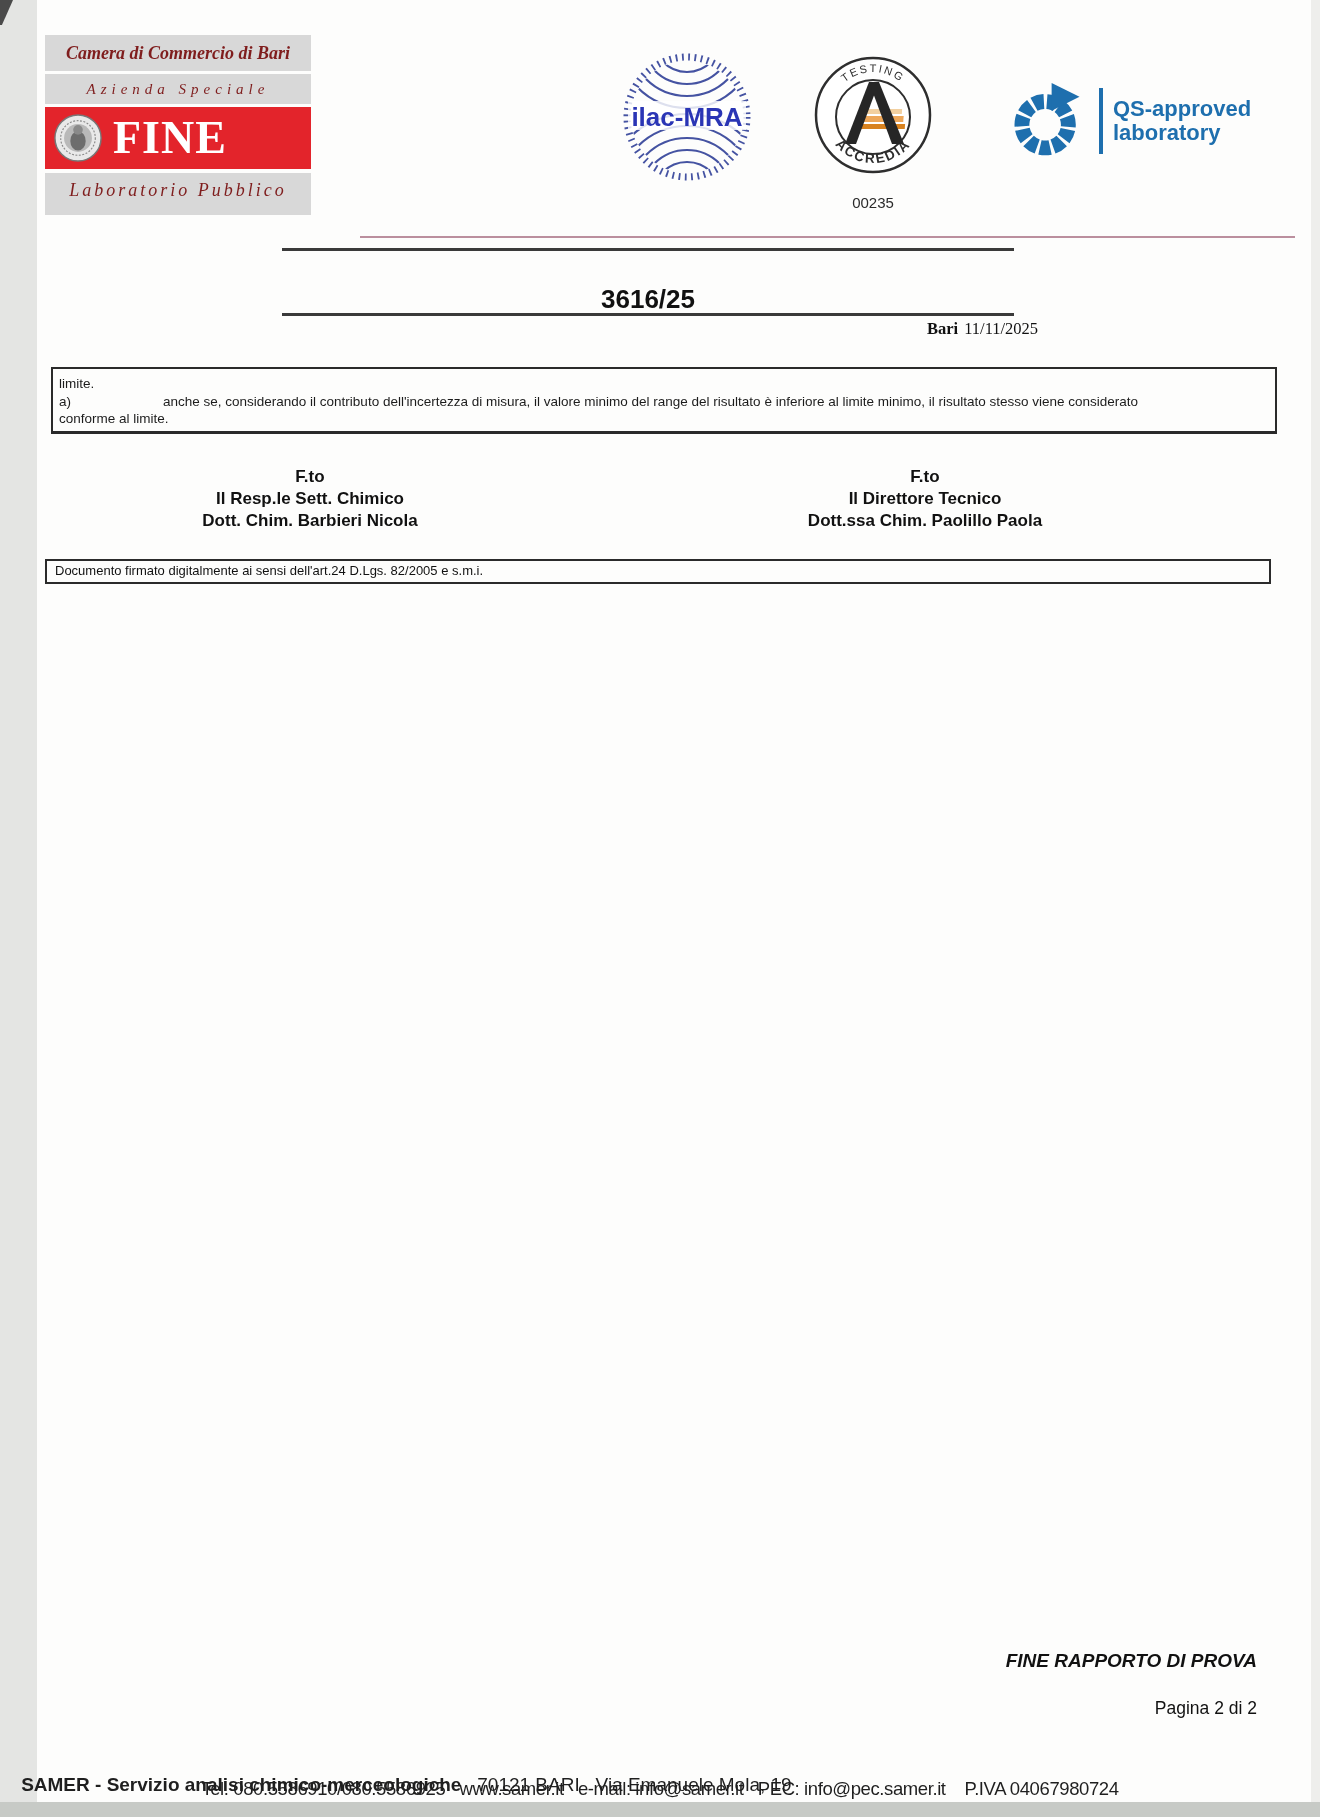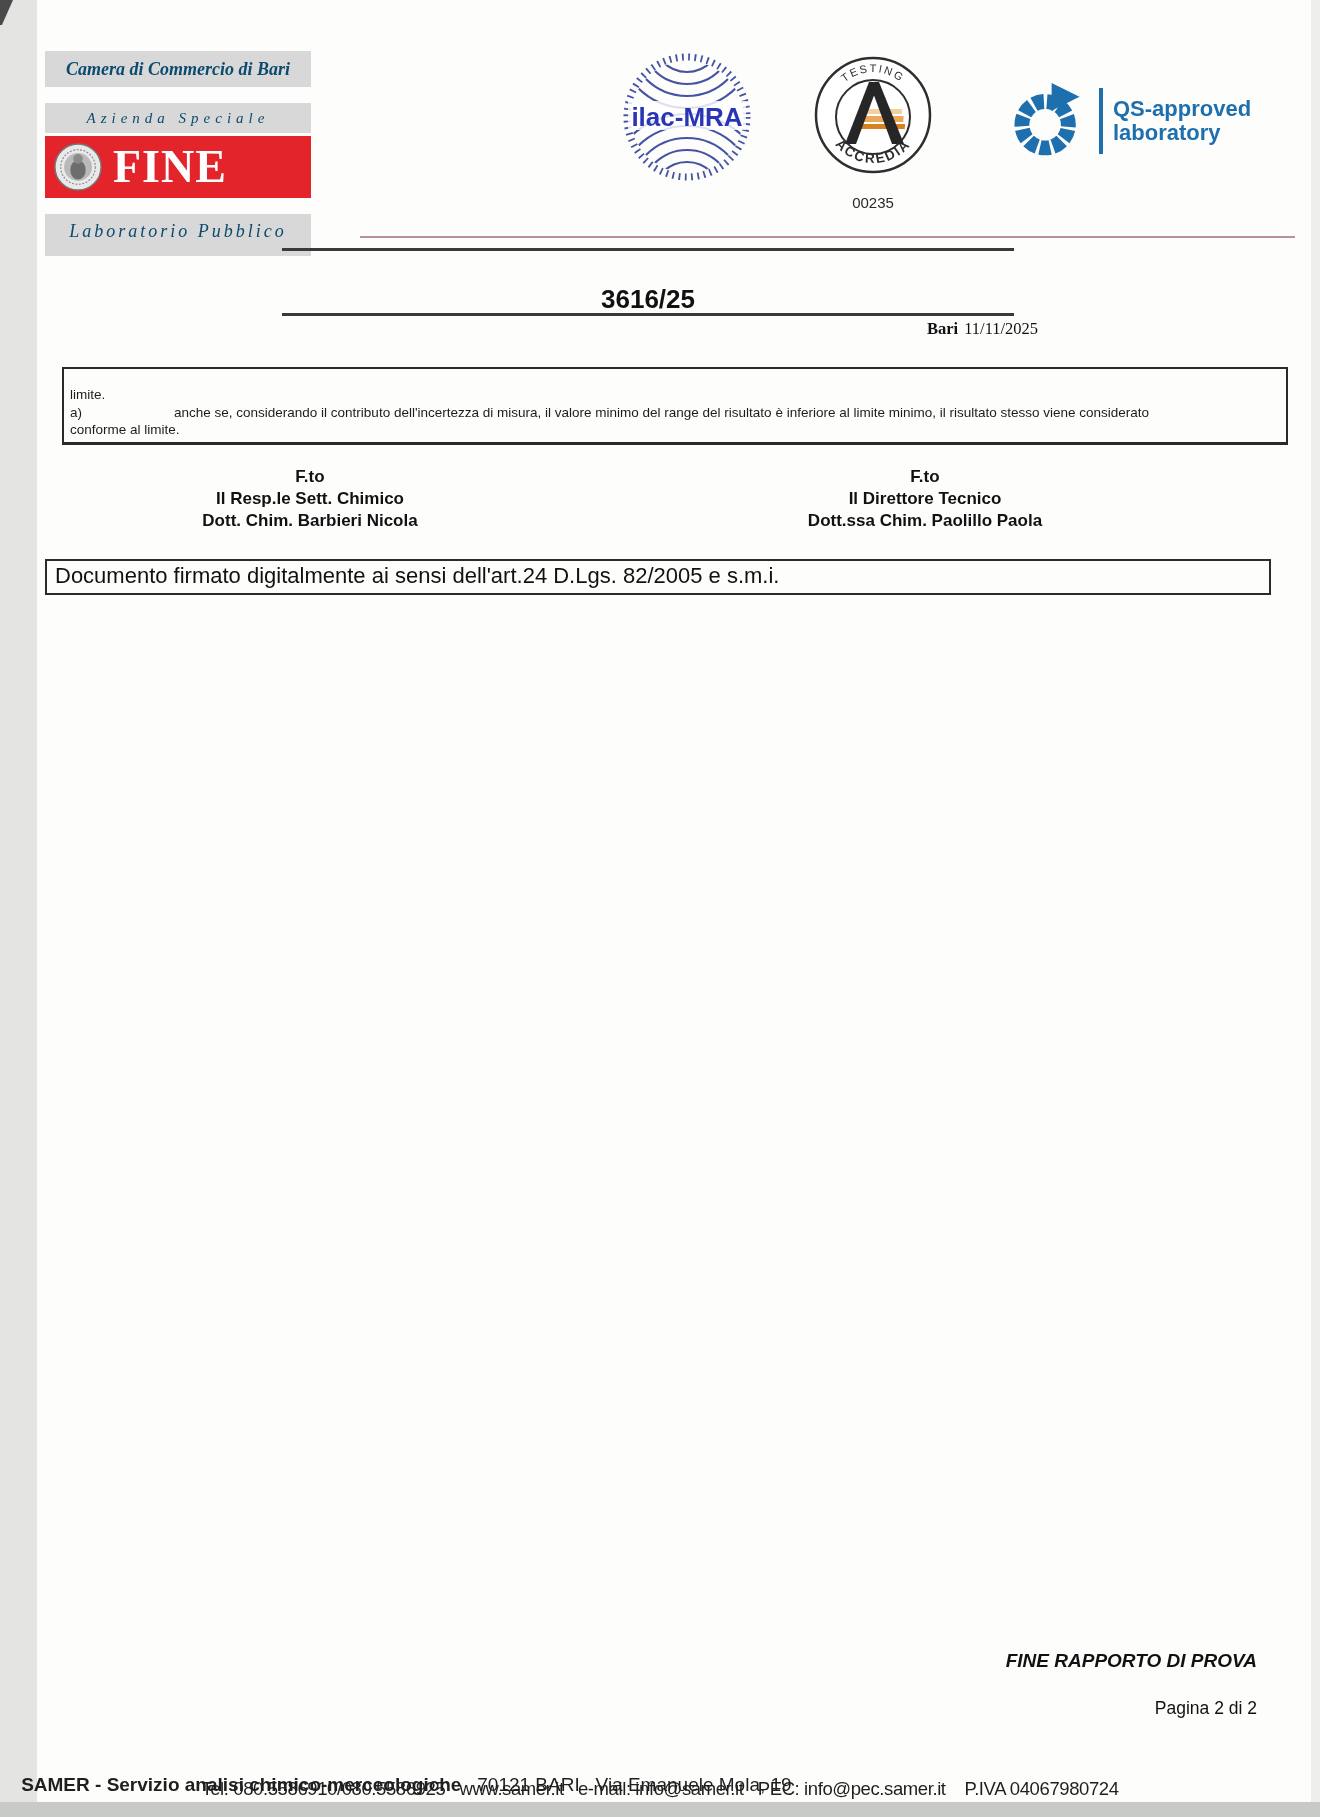--- a/index.html
+++ b/index.html
@@ -10,21 +10,21 @@
   }
   
   .scan-left   { position:absolute; left:0; top:0; width:37px; height:1817px; background:#e4e5e3; }
   .scan-right  { position:absolute; right:0; top:0; width:9px; height:1817px; background:#eeeeec; }
   .scan-bottom { position:absolute; left:0; bottom:0; width:100%; height:15px; background:#c7cac6; }
   .scan-corner { position:absolute; left:0; top:0; width:13px; height:25px; background:#4a4a4a;
                  clip-path:polygon(0 0,100% 0,15% 100%,0 100%); }
 
   
   .brand { position:absolute; left:45px; top:35px; width:266px; }
-  .brand-bar { background:#d8d8d8; text-align:center; font-family:"Liberation Serif", serif; color:#0c4a6e;margin-top:16px; }
+  .brand-bar { background:#d8d8d8; text-align:center; font-family:"Liberation Serif", serif; color:#7f1d1d; }
   .brand-top    { height:36px; line-height:36px; font-size:18px; font-weight:bold; font-style:italic; margin-bottom:3px; }
   .brand-sub    { height:30px; line-height:30px; font-size:15px; font-style:italic; letter-spacing:5px; margin-bottom:3px; }
   .brand-red    { height:62px; background:#e3242b; display:flex; align-items:center; padding:0 8px; margin-bottom:4px; }
   .brand-red svg{ width:50px; height:50px; flex:0 0 auto; }
   .brand-name   { color:#ffffff; font-family:"Liberation Serif", serif; font-weight:bold; font-size:46px;
                   letter-spacing:1px; margin-left:10px; line-height:58px; }
   .brand-bottom { height:42px; line-height:34px; font-size:18px; font-style:italic; letter-spacing:3px; }
 
   
   .ilac     { position:absolute; left:622px; top:52px; width:130px; height:130px; }
@@ -41,35 +41,35 @@
   .rule-dark-a { position:absolute; left:282px; top:248px; width:732px; height:3px; background:#3a3a3a; }
   .rule-dark-b { position:absolute; left:282px; top:313px; width:732px; height:3px; background:#3a3a3a; }
   .title-heading { position:absolute; left:282px; top:254px; width:732px; text-align:center;
                    font-size:26px; font-weight:bold; }
   .title-number  { position:absolute; left:282px; top:284px; width:732px; text-align:center;
                    font-size:26px; font-weight:bold; }
   .dateline { position:absolute; left:927px; top:319px; font-size:16.5px;font-family:Liberation Serif, serif; }
   .dateline .place { font-weight:bold; margin-right:6px; }
 
   
-  .notes-box { position:absolute; left:62px; top:367px; width:1226px; box-sizing:border-box;
-               border:2px solid #2a2a2a; border-bottom-width:3px; padding:17px 6px 3px;
+  .notes-box { position:absolute; left:51px; top:367px; width:1226px; box-sizing:border-box;
+               border:2px solid #2a2a2a; border-bottom-width:3px; padding:6px 6px 3px;
                font-size:13.5px; line-height:17.5px; color:#1c1c1c; }
   .notes-box .row { white-space:nowrap; overflow:hidden; }
   .notes-indent { display:inline-block; width:104px; }
 
   
   .sig { position:absolute; top:466px; width:400px; text-align:center;
          font-weight:bold; font-size:17px; line-height:22px; }
   .sig-left  { left:110px; }
   .sig-right { left:725px; }
 
   
   .digital-box { position:absolute; left:45px; top:559px; width:1226px; box-sizing:border-box;
-                 border:2px solid #2b2b2b; padding:2px 8px 4px; font-size:22px; }
+                 border:2px solid #2b2b2b; padding:2px 8px 4px; font-size:13px; }
 
   
   .fine    { position:absolute; right:63px; top:1650px; font-size:19px; font-weight:bold; font-style:italic; }
   .pagenum { position:absolute; right:63px; top:1698px; font-size:17.5px; }
 
   
   .footer-1 { position:absolute; left:0; top:1752px; width:100%; 
               font-size:19px; white-space:pre; color:#1f1f1f; }
   .footer-1 .org { font-weight:bold; }
   .footer-2 { position:absolute; left:0; top:1778px; width:100%; text-align:center;

